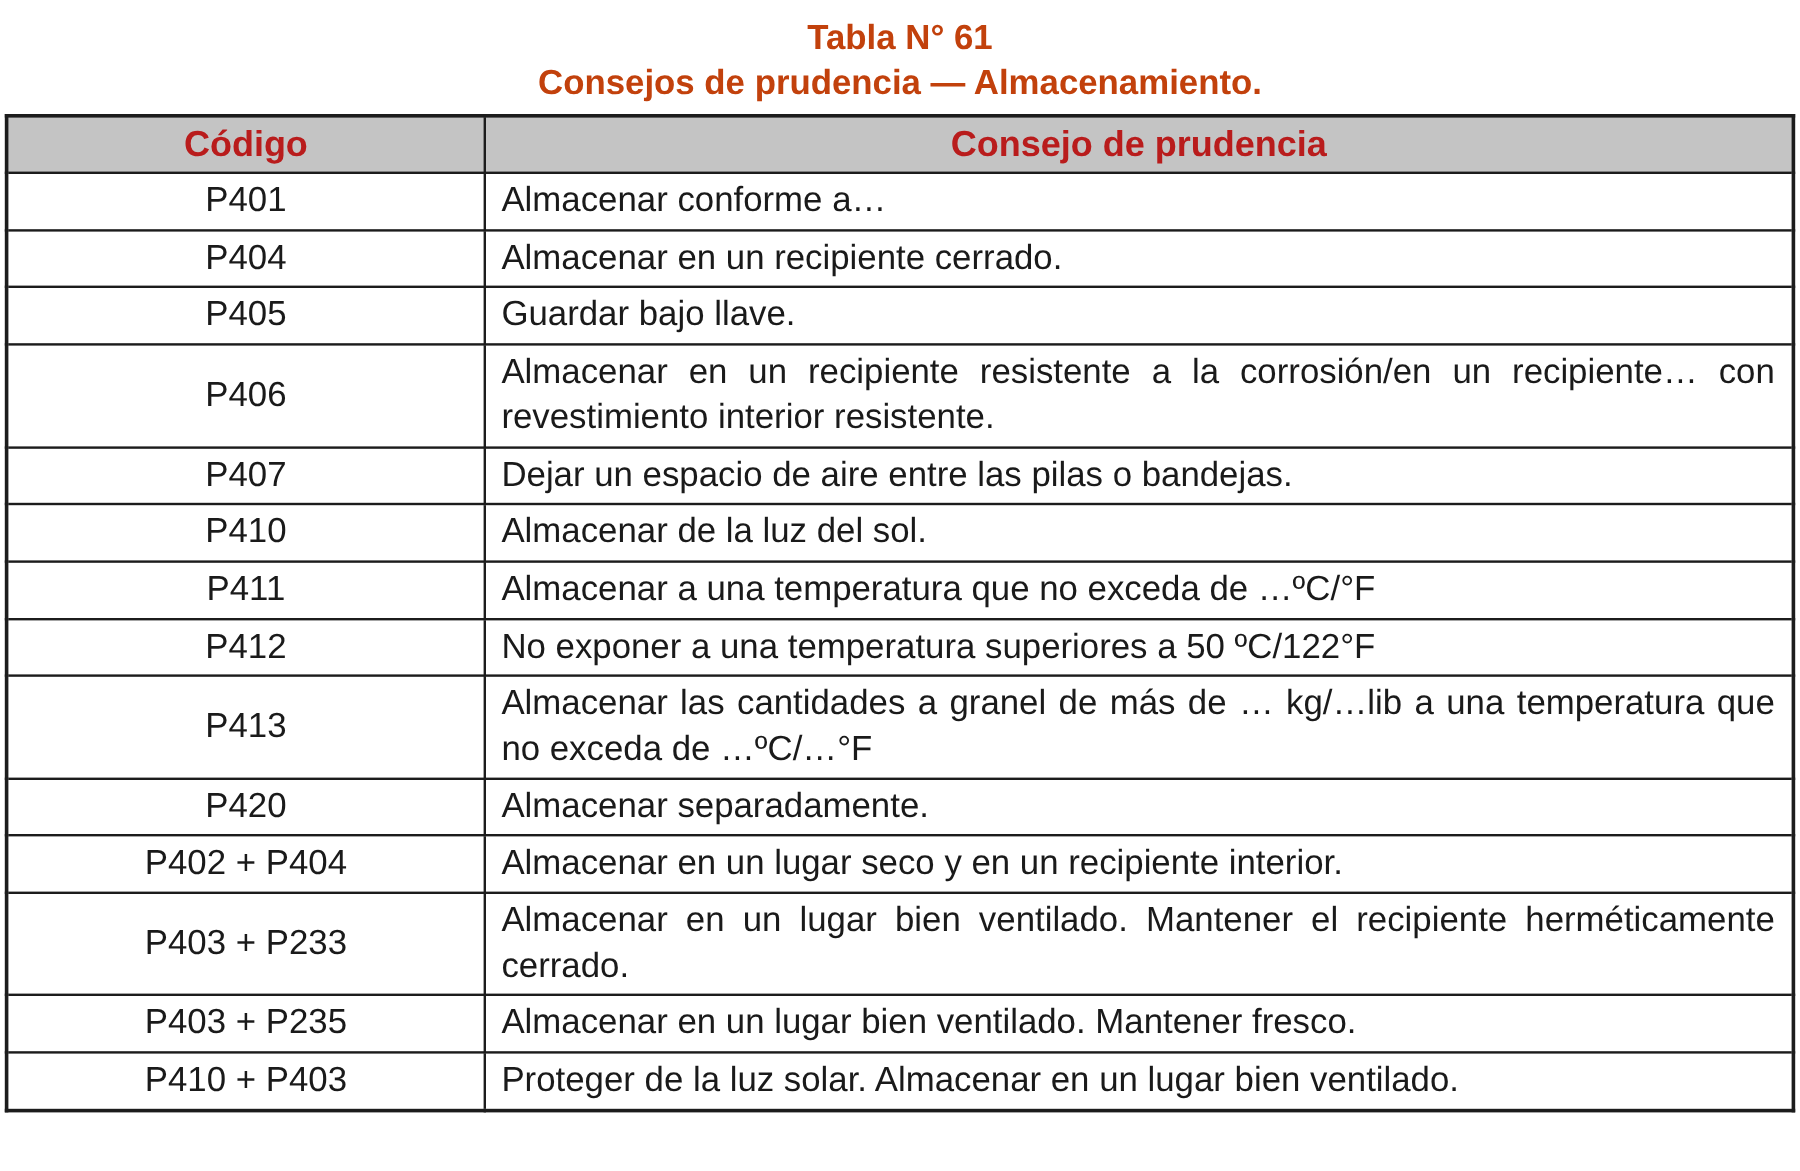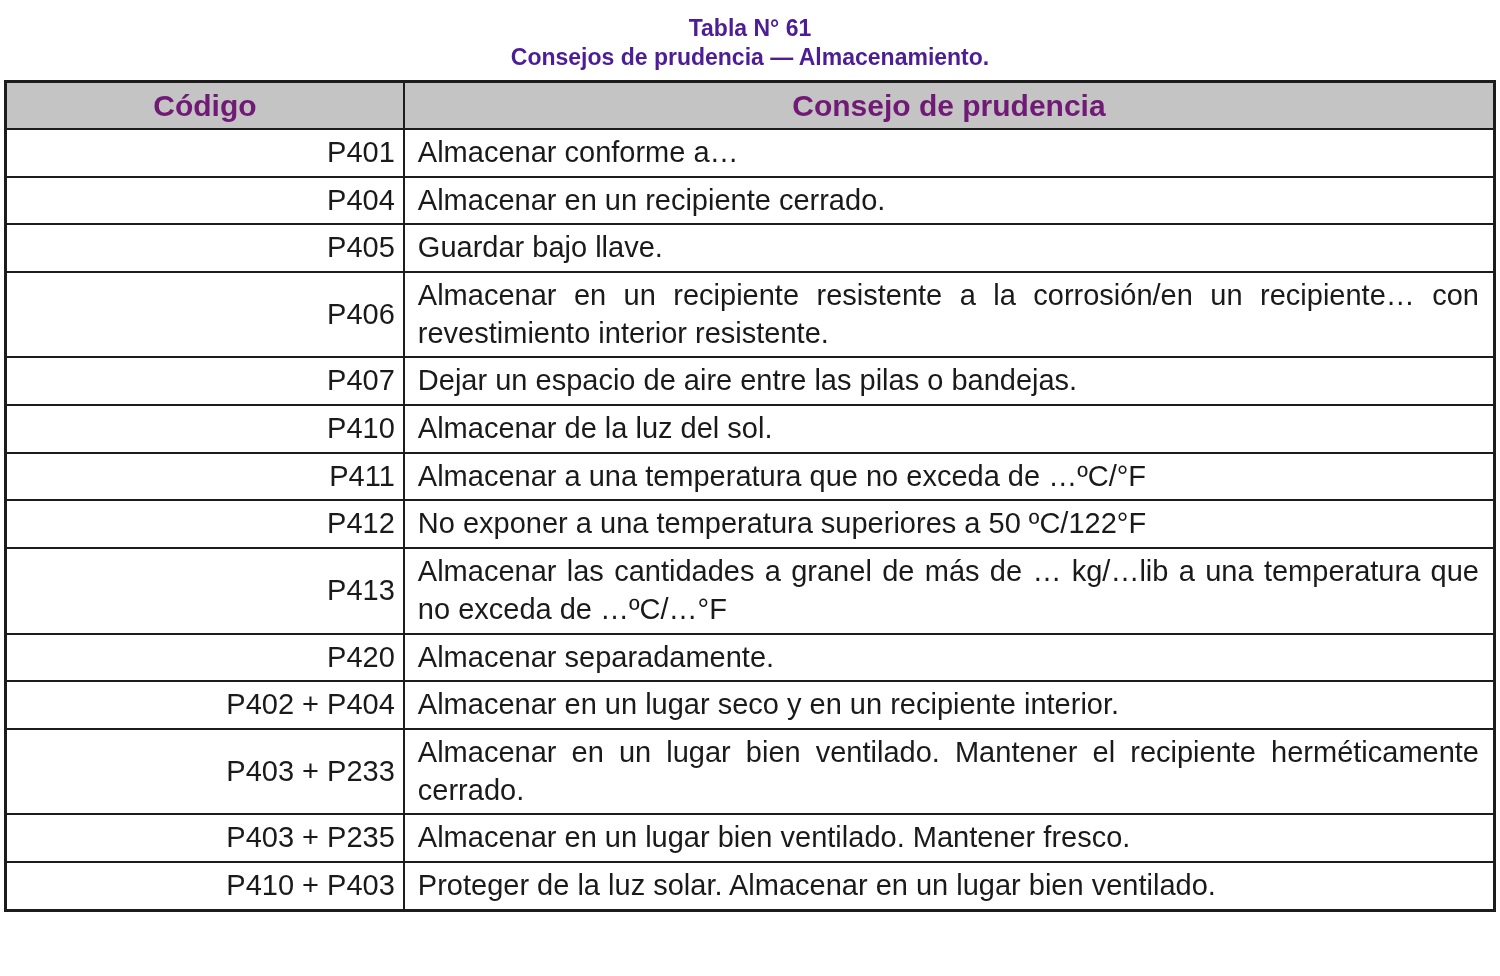--- a/index.html
+++ b/index.html
@@ -10,24 +10,24 @@
     color: #1a1a1a;
   }
   .page {
     width: 1500px;
     box-sizing: border-box;
     padding: 14px 4px 4px 4px;
   }
   .title-block {
     text-align: center;
     font-weight: bold;
-    font-size: 23px;
+    font-size: 29px;
     line-height: 1.26;
     margin-bottom: 8px;
-    color: #4c1d95;
+    color: #c2410c;
   }
   table.prudencia {
     width: 100%;
     border-collapse: collapse;
     table-layout: fixed;
     border: 3px solid #1c1c1c;
     font-size: 29px;
   }
   table.prudencia th,
   table.prudencia td {
@@ -36,24 +36,24 @@
     vertical-align: middle;
   }
   th.h-code { width: 26.3%; }
   th.h-desc { width: 73.7%; margin-top: 13px; }
   table.prudencia th {
     background: #c4c4c4;
     font-weight: bold;
     font-size: 30px;
     padding: 3px 6px;
     text-align: center;
-    color: #701a75;
+    color: #b91c1c;
   }
   td.code {
-    text-align: right;
+    text-align: center;
     padding: 4px 8px;
   }
   td.desc {
     text-align: justify;
     padding: 4px 14px 4px 13px;
   }
 </style>
 </head>
 <body>
 

